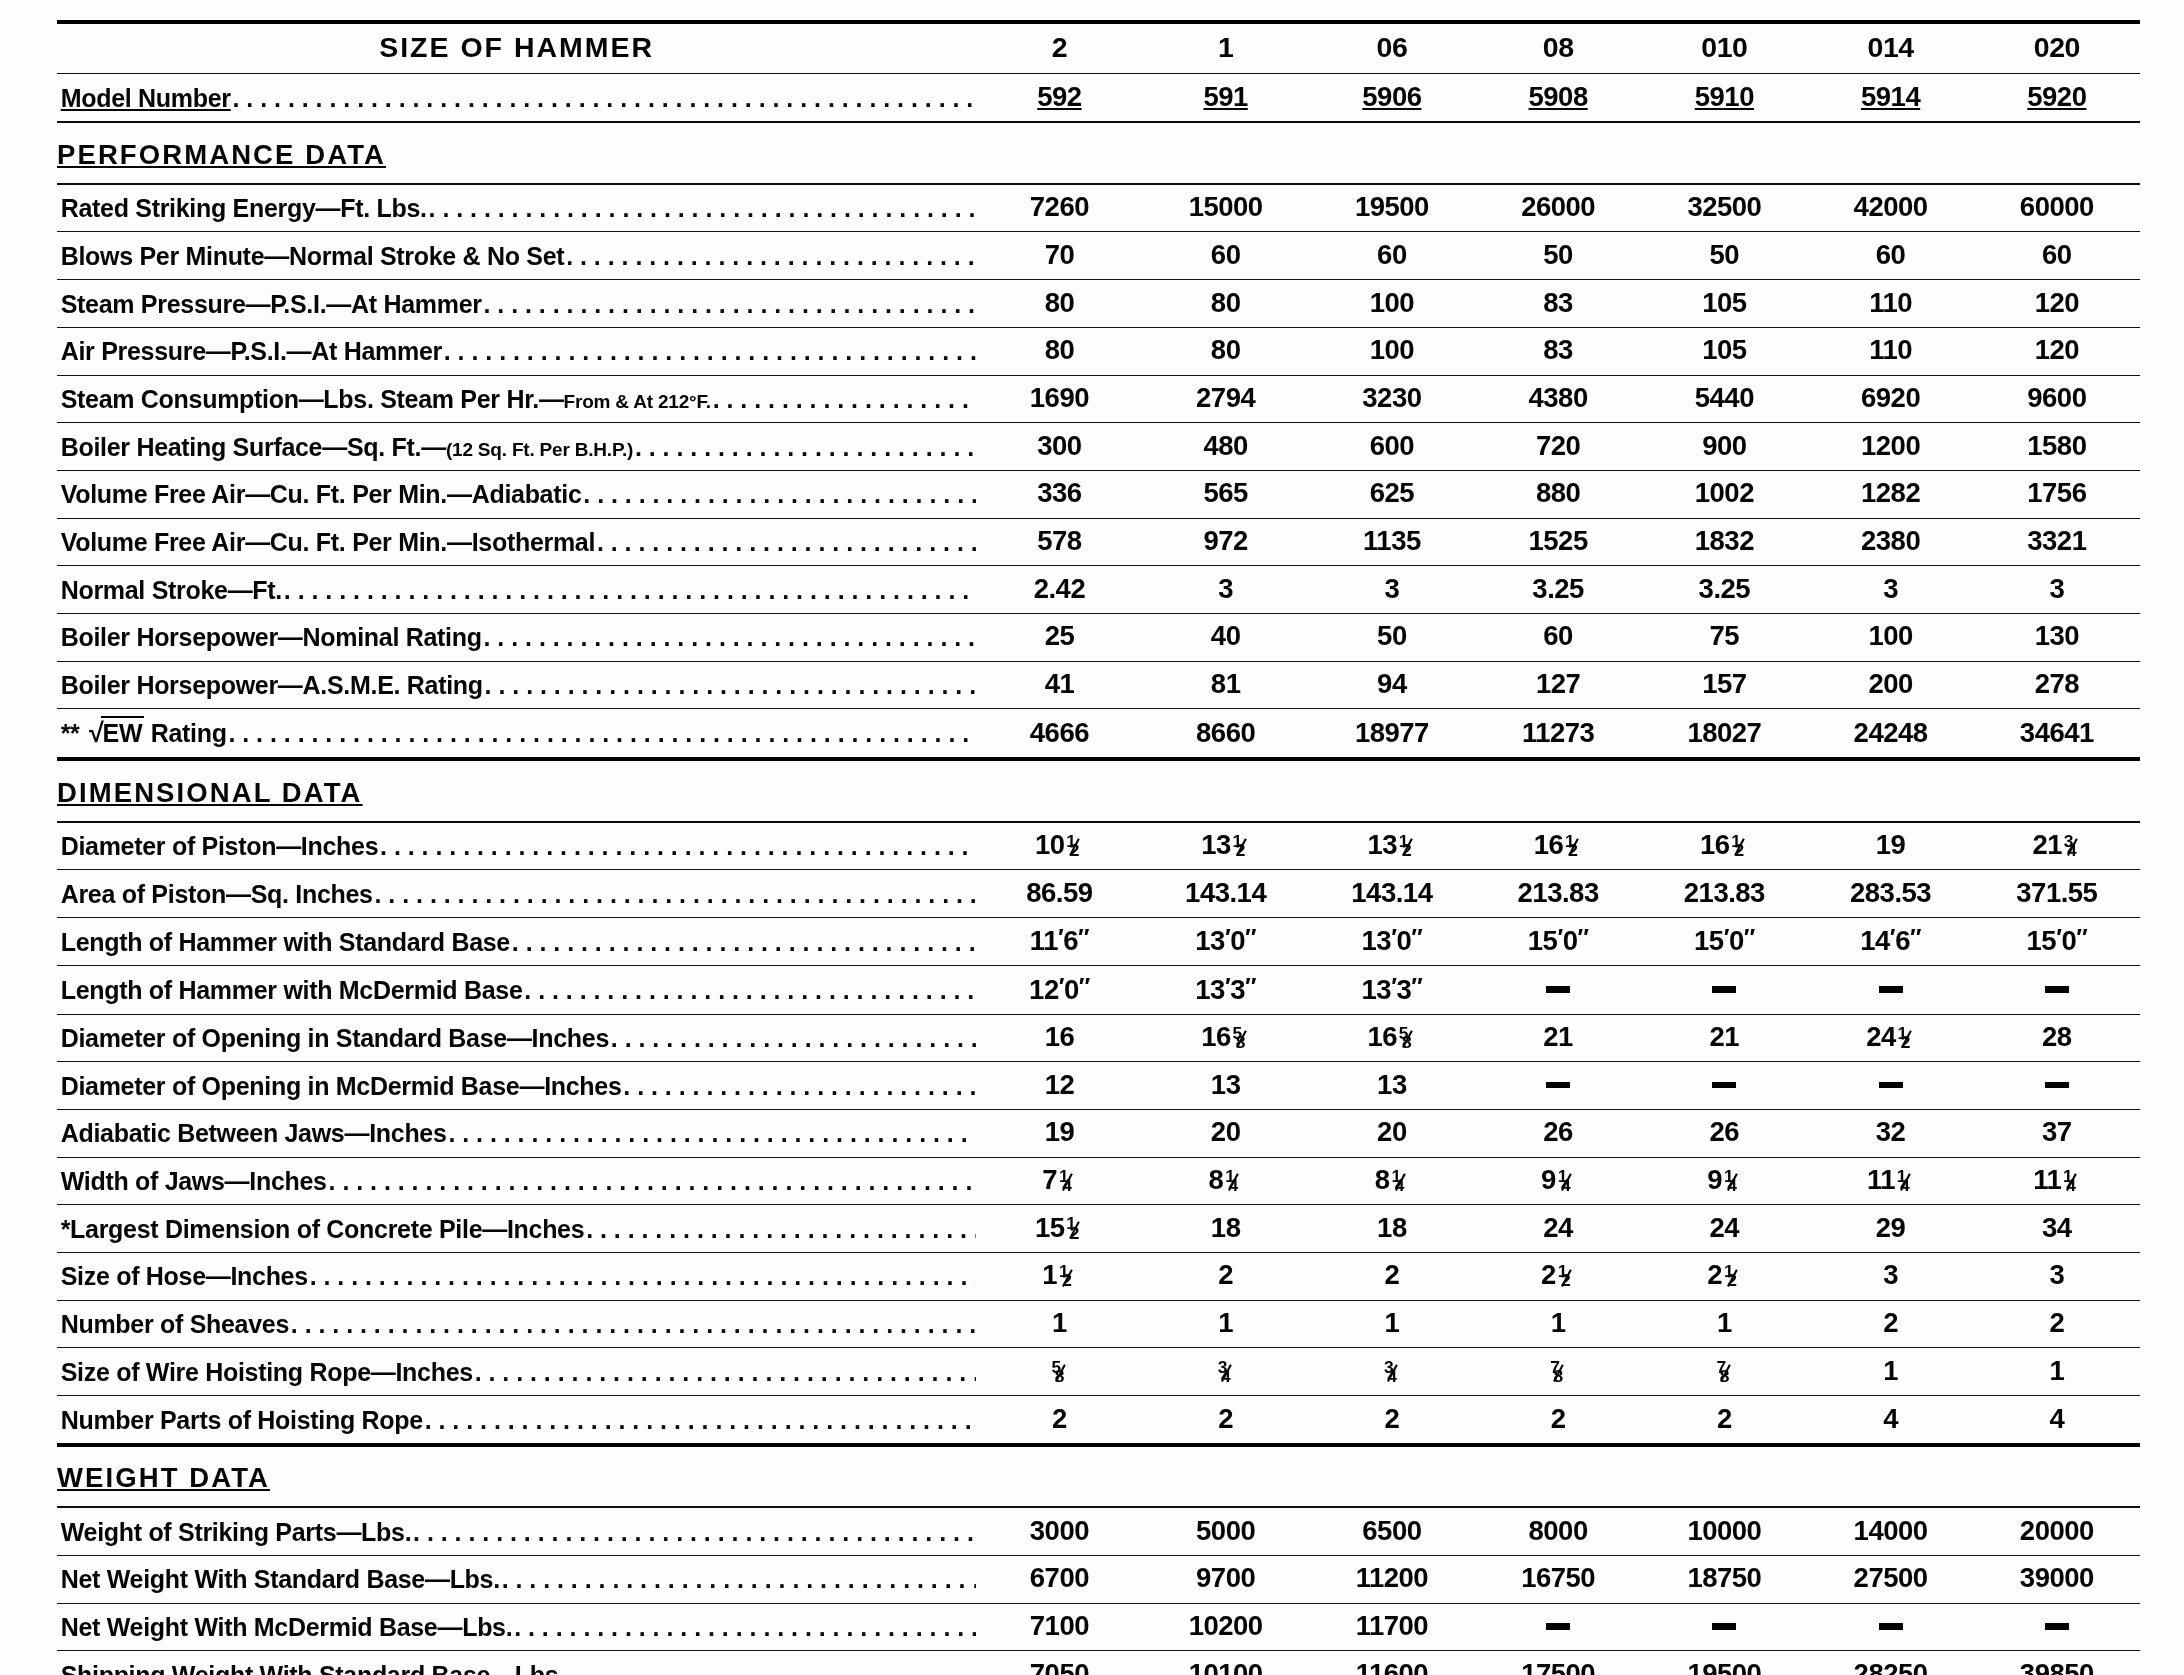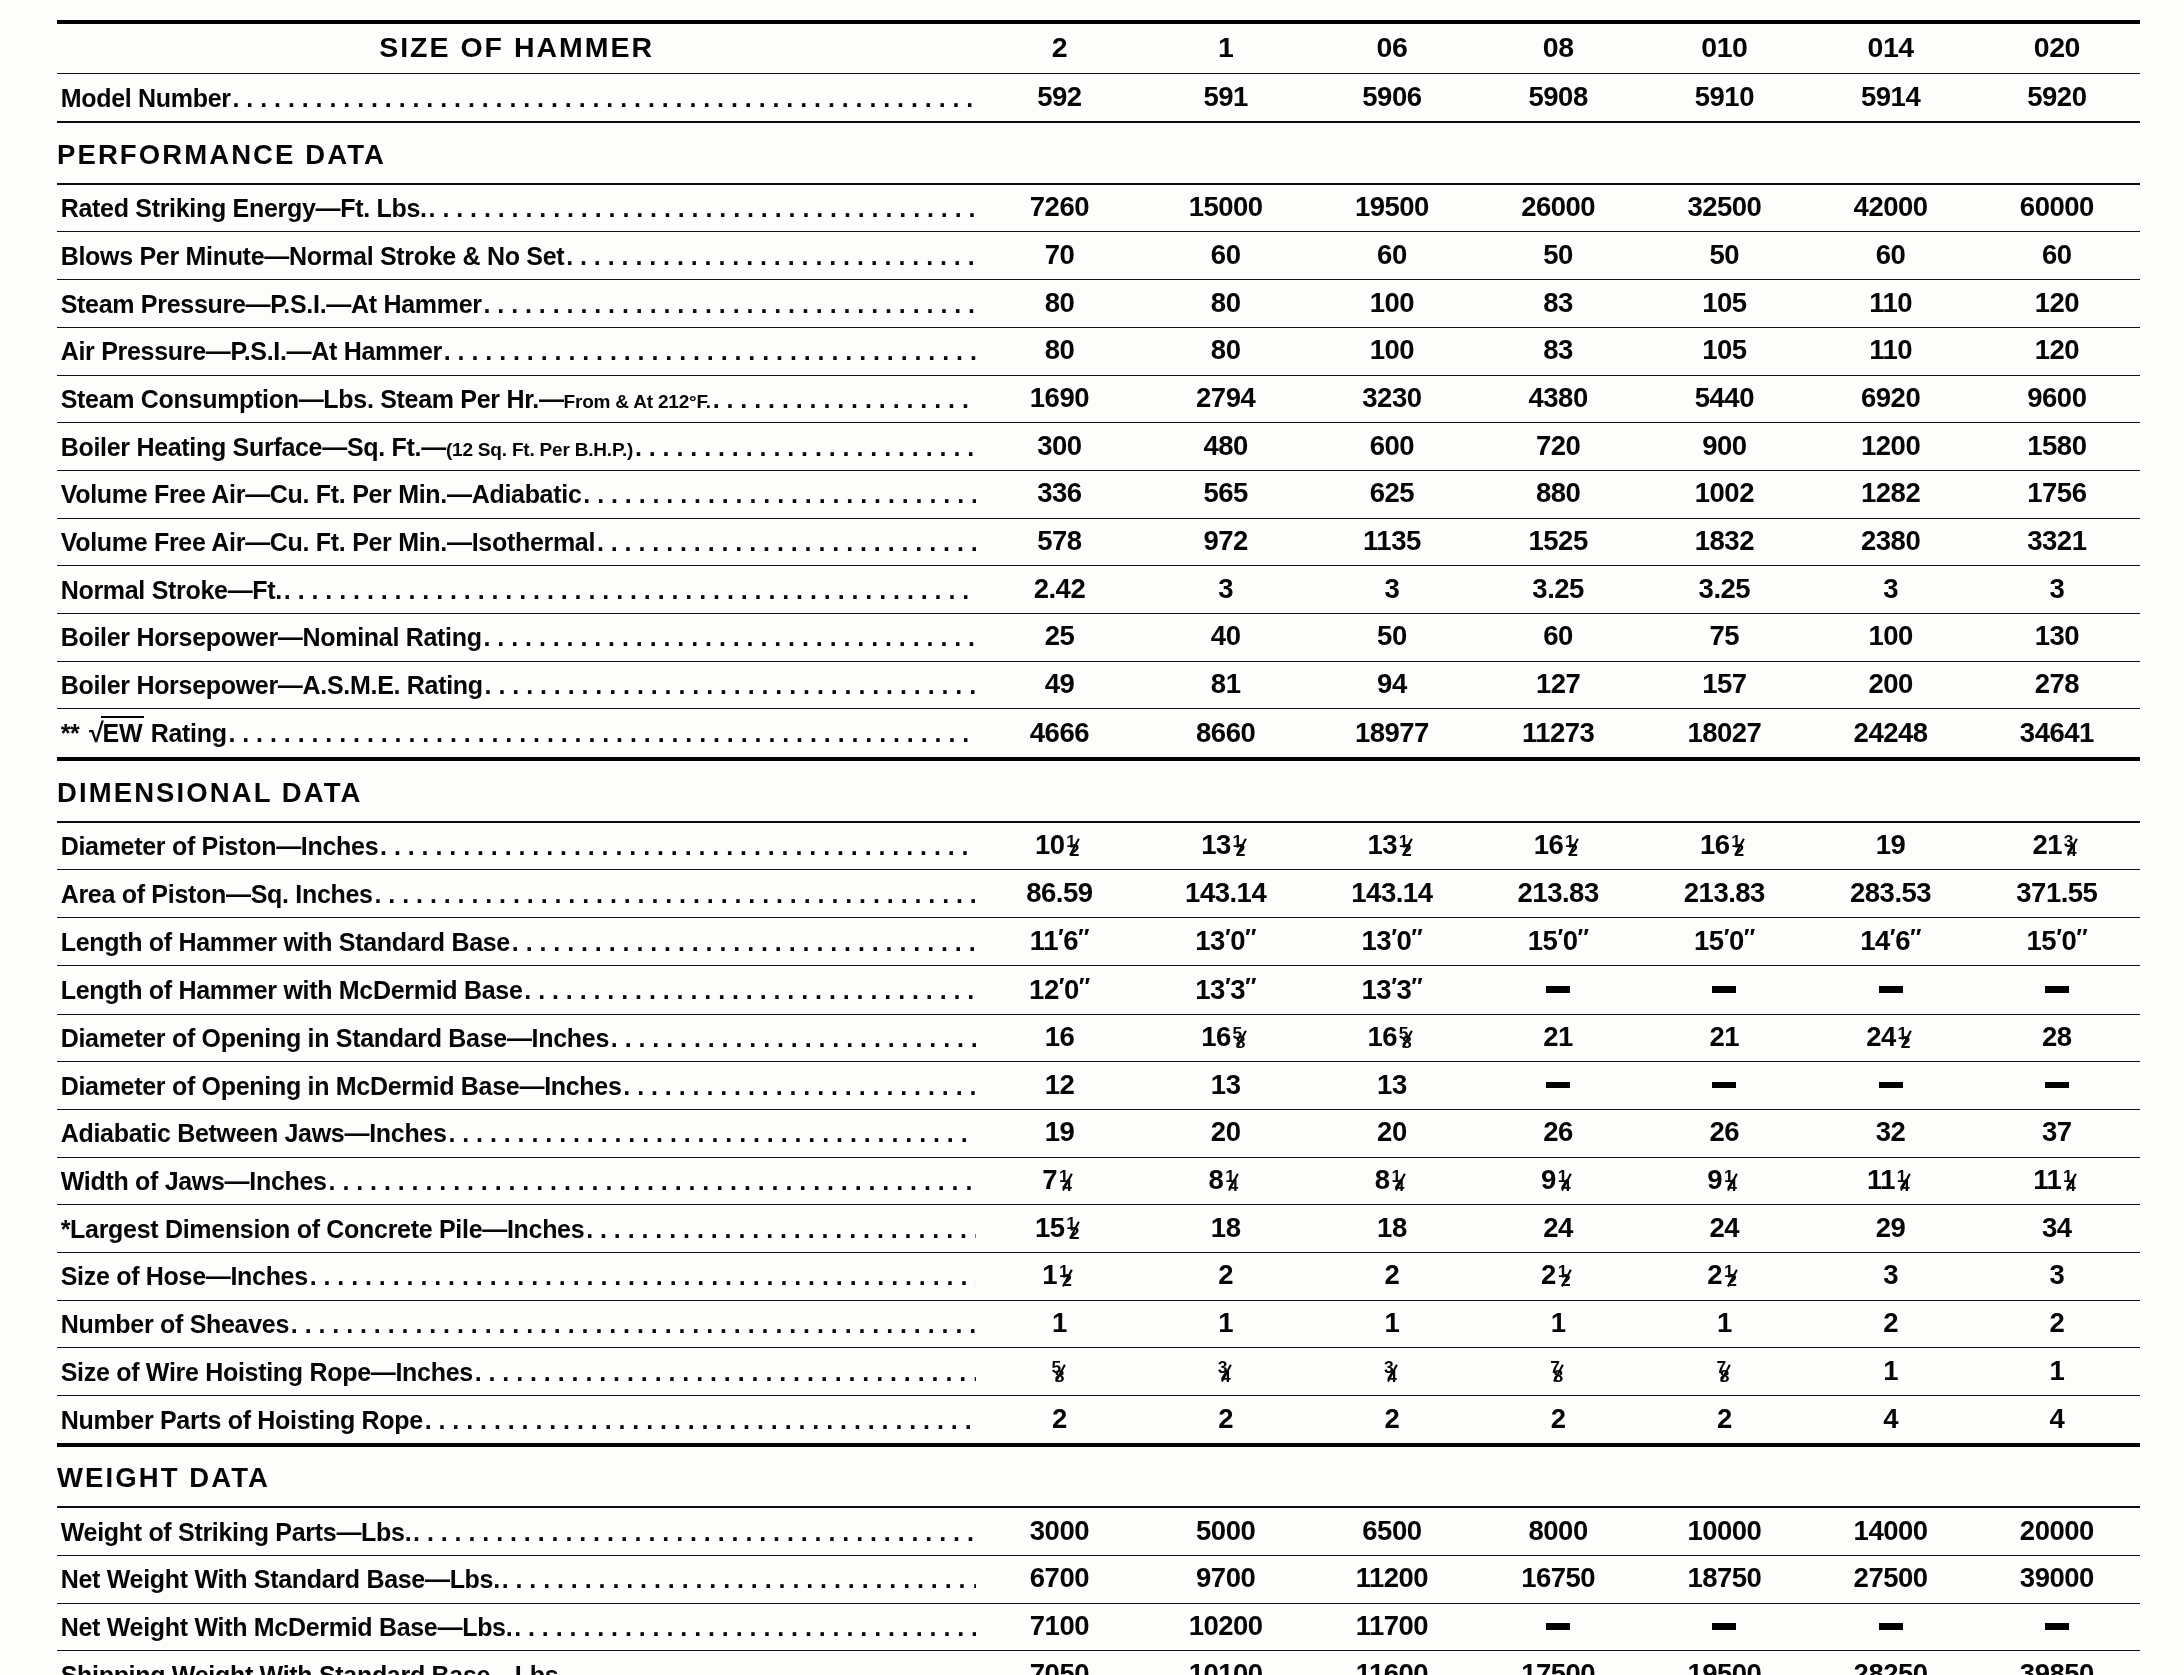--- a/index.html
+++ b/index.html
@@ -72,21 +72,21 @@
     content: "........................................................................................................";
   }
 
   .small-note {
     font-size: 19px;
     letter-spacing: -0.2px;
   }
 
   
   tr.rule-thin > td { border-bottom: 1.8px solid #121212; }
-  tr.rule-med  > td { border-bottom: 2.8px solid #0d0d0d; }
+  tr.rule-med  > td { border-bottom: 2.8px solid #0d0d0d; text-decoration: underline; }
   tr.rule-thick > td { border-bottom: 4.6px solid #000; }
   tr.rule-top-thick > td { border-top: 4.6px solid #000; }
 
   
   .hdr-title {
     font-size: 28.5px;
     letter-spacing: 2px;
     text-align: center;
     padding: 7.3px 0 9.2px 0;
     font-weight: bold;
@@ -344,21 +344,21 @@
           <td class="val-cell">100</td>
           <td class="val-cell">130</td>
         </tr>
         <tr class="rule-thin">
           <td class="label-cell">
             <span class="lbl-wrap">
               <span class="lbl-text">Boiler Horsepower—A.S.M.E. Rating</span>
               <span class="leader"></span>
             </span>
           </td>
-          <td class="val-cell">49</td>
+          <td class="val-cell">41</td>
           <td class="val-cell">81</td>
           <td class="val-cell">94</td>
           <td class="val-cell">127</td>
           <td class="val-cell">157</td>
           <td class="val-cell">200</td>
           <td class="val-cell">278</td>
         </tr>
         <tr class="rule-thick">
           <td class="label-cell">
             <span class="lbl-wrap">

